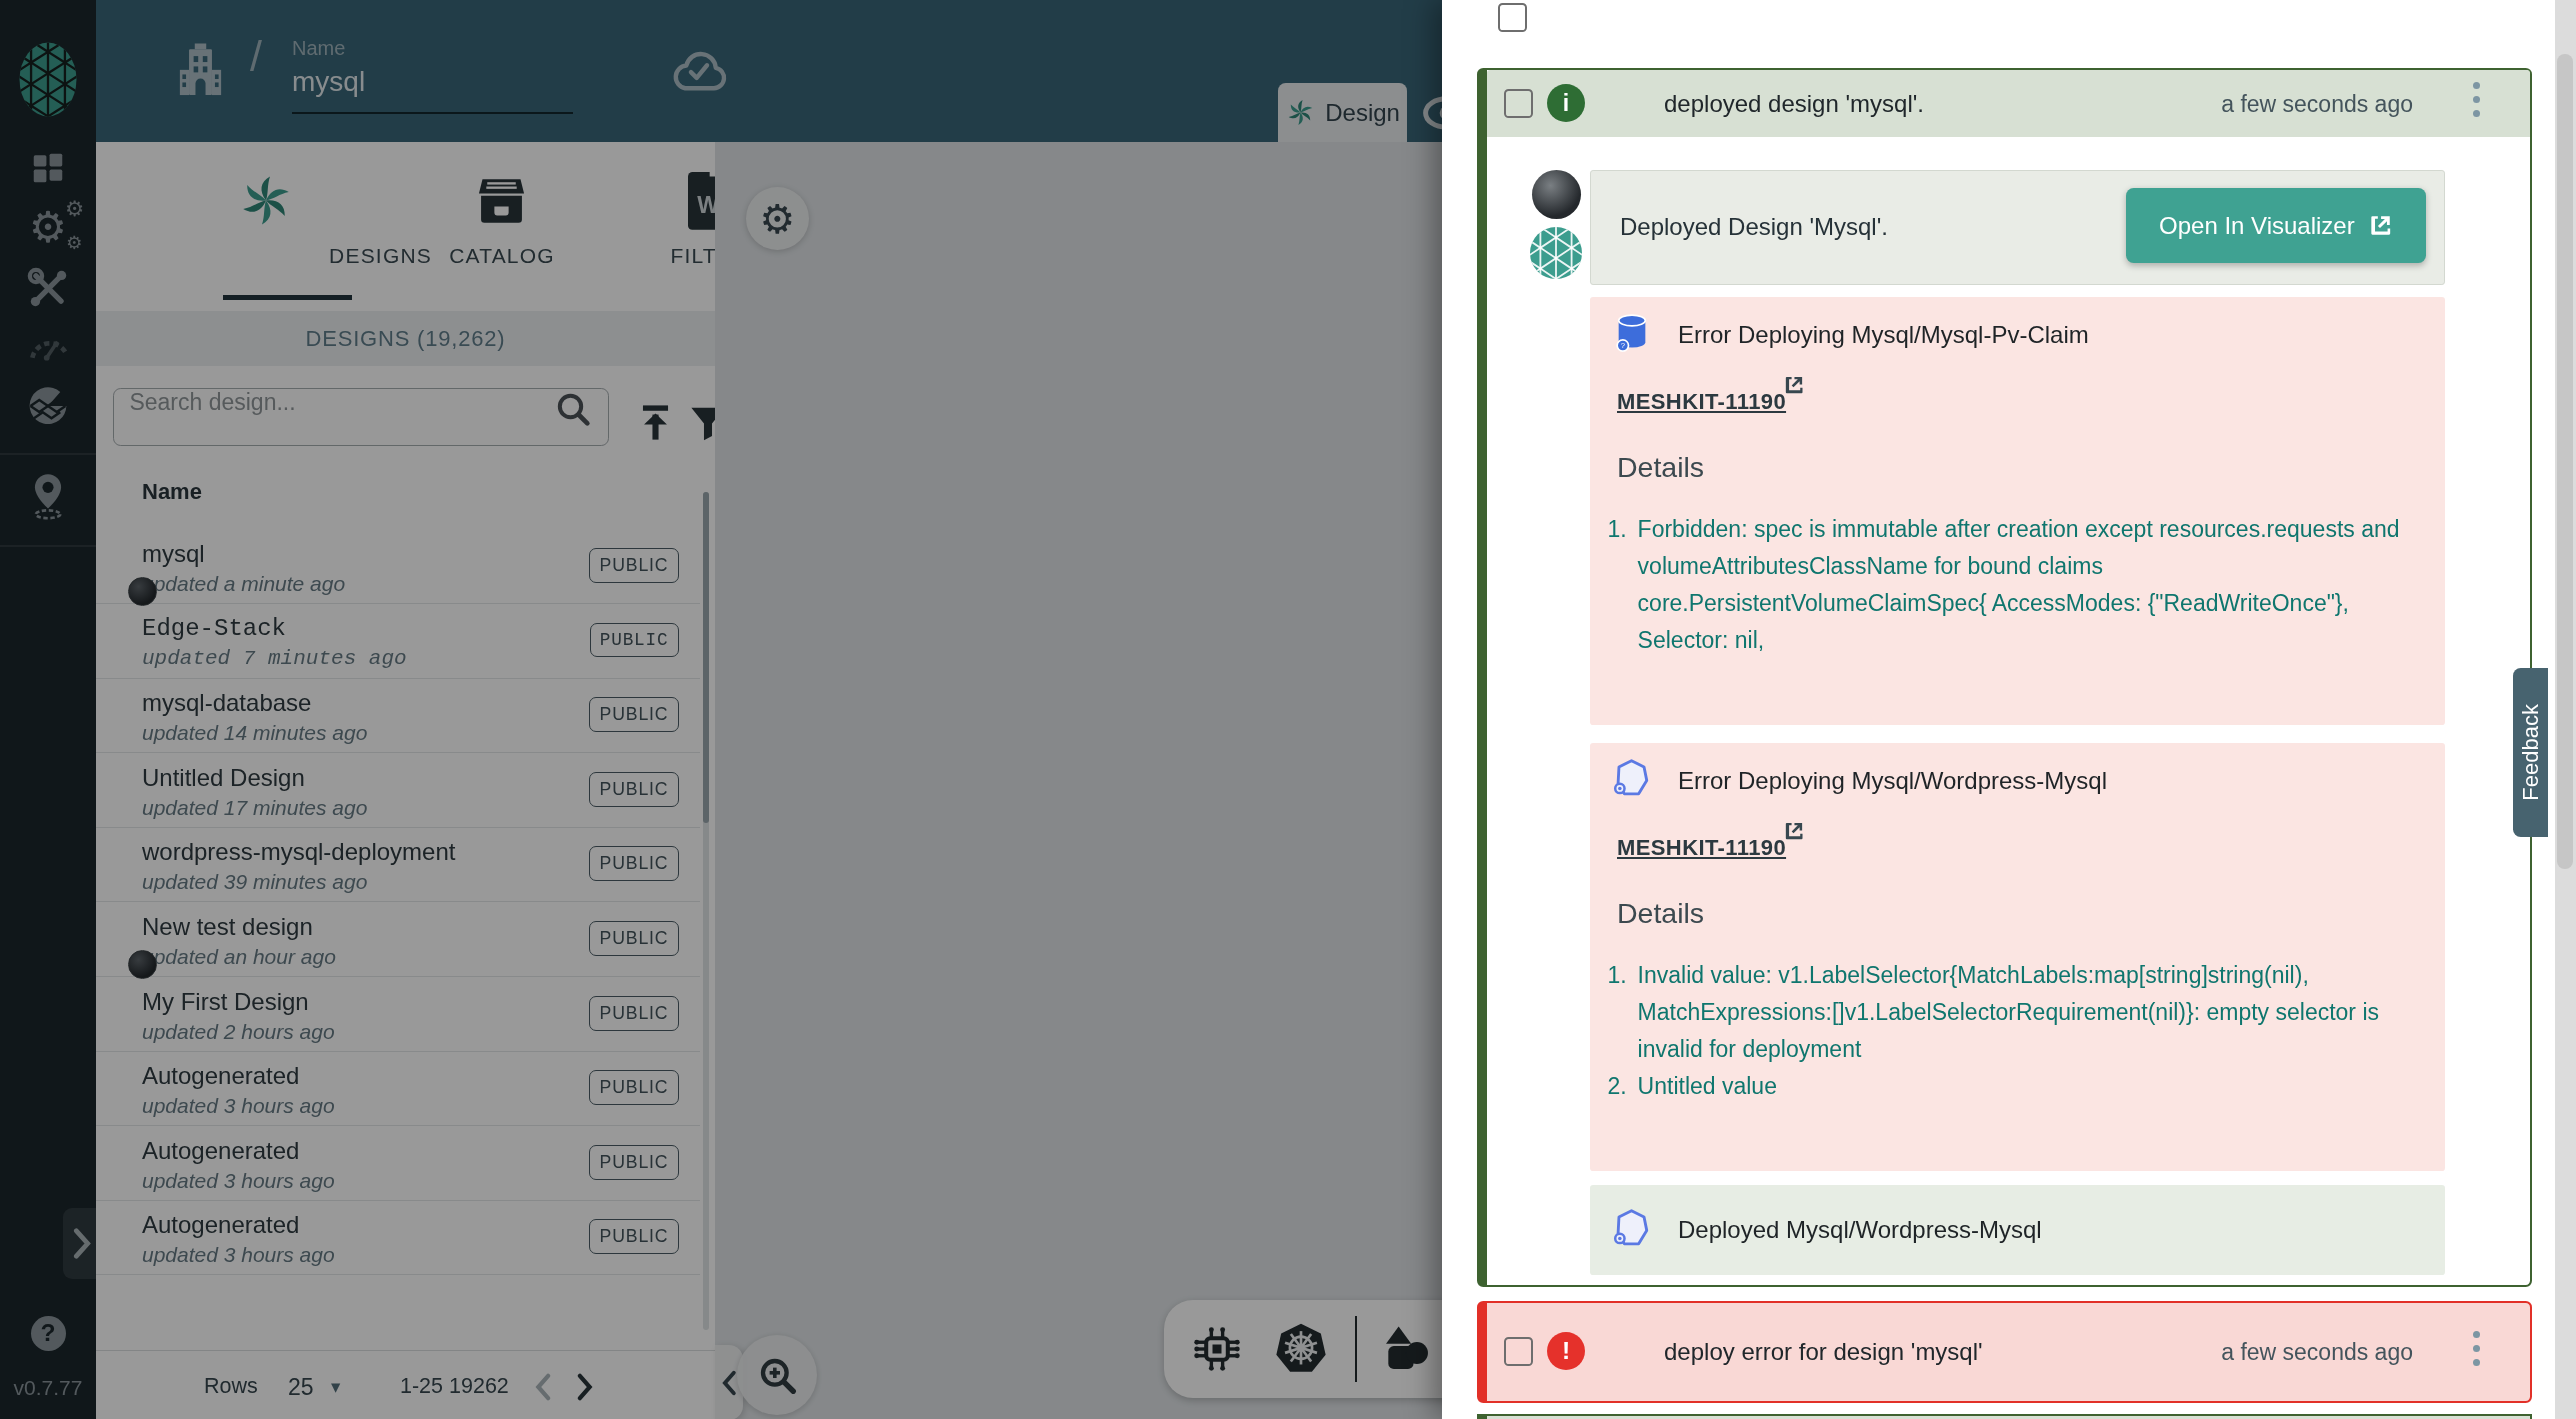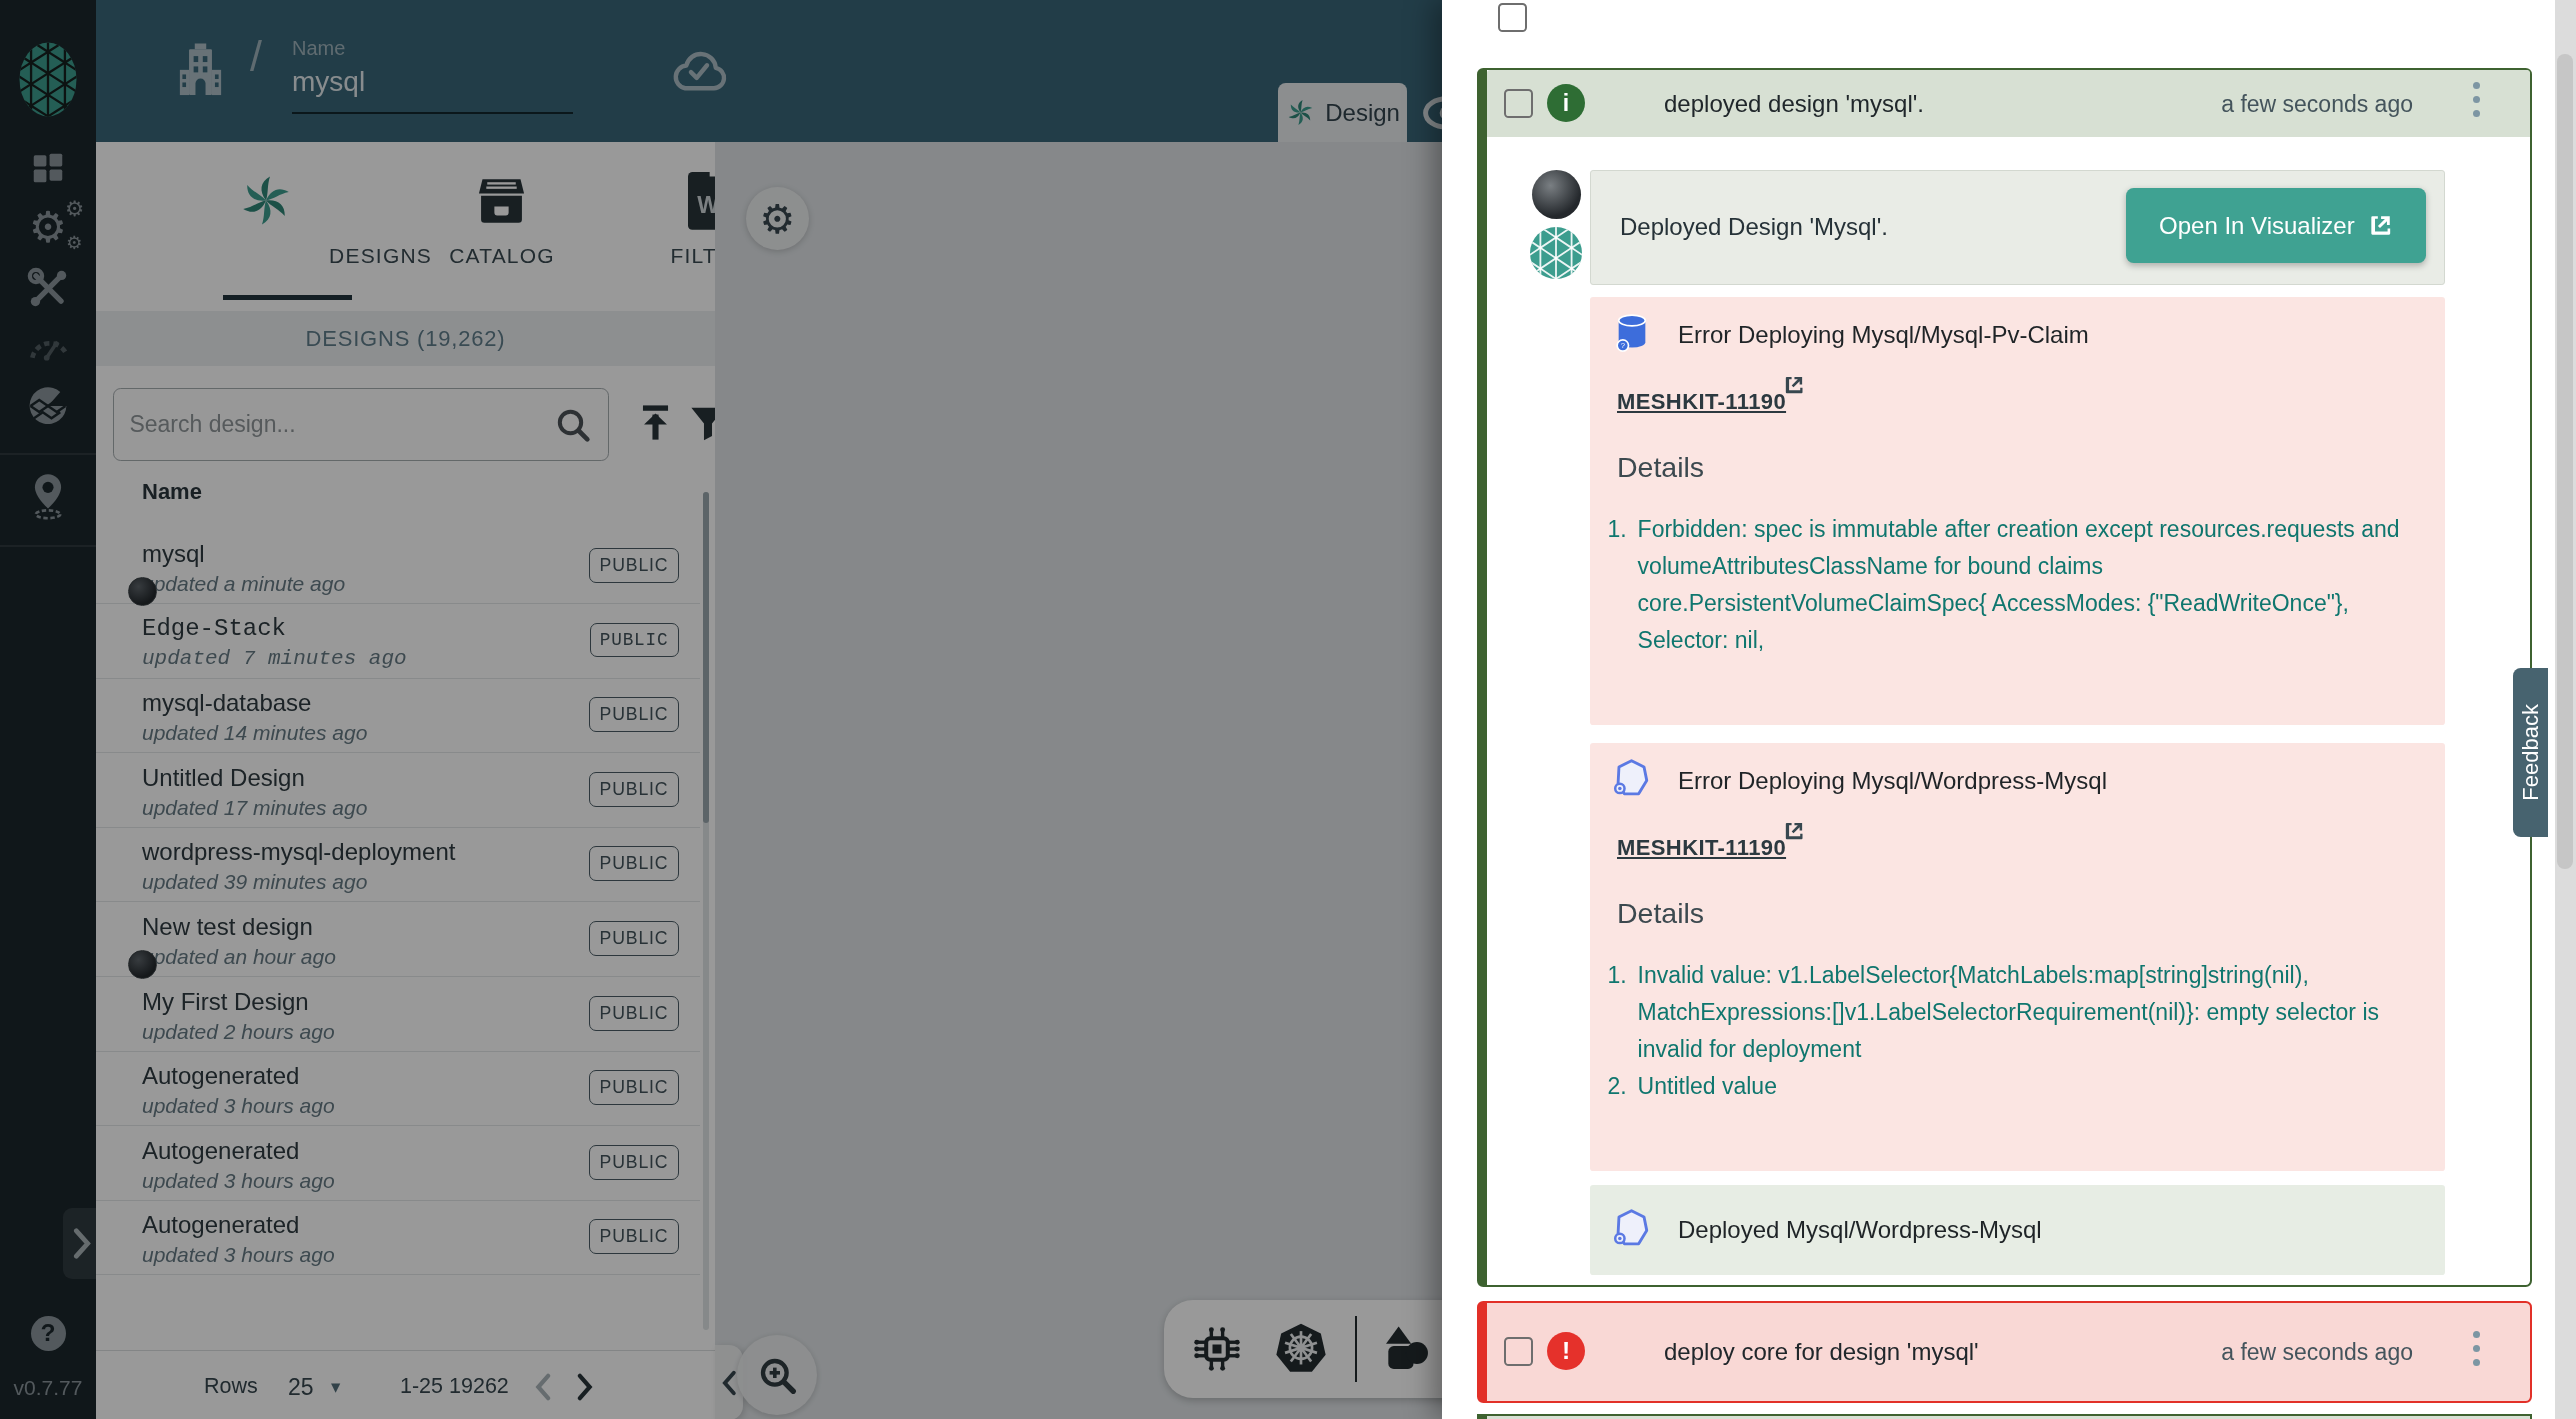--- a/index.html
+++ b/index.html
@@ -257,21 +257,21 @@
 
     <div class="abs" style="left:477px;top:19px;width:288px;height:115px;">
       <div class="abs" style="left:115px;top:10.8px;width:57px;height:58px;background:#28343a;border-radius:4.6px;display:flex;align-items:flex-end;justify-content:center;clip-path:polygon(0 0,38% 0,38% 8%,62% 8%,62% 0,100% 0,100% 100%,0 100%);">
         <span style="color:#cfd6d9;font-size:23px;font-weight:bold;margin-bottom:10.8px;letter-spacing:0.8px;">WA</span>
       </div>
       <span class="abs tab-label" style="left:0;top:83px;width:100%;text-align:center;">FILTERS</span>
     </div>
 
     <div id="count-bar" class="abs" style="left:0;top:169px;width:619px;height:55px;">DESIGNS (19,262)</div>
 
-    <div id="search-box" class="abs" style="left:17px;top:246px;width:496px;height:73px;display:flex;align-items:center;padding:0 15.4px;">
+    <div id="search-box" class="abs" style="left:17px;top:246px;width:496px;height:58px;display:flex;align-items:flex-start;padding:0 15.4px;">
       <input id="search-input" placeholder="Search design..." style="">
       <svg width="40" height="40" viewBox="0 0 24 24" style="margin-left:auto;">
         <circle cx="10.5" cy="10.5" r="6.4" fill="none" stroke="#4c5257" stroke-width="2.4"></circle>
         <line x1="15.3" y1="15.3" x2="20.6" y2="20.6" stroke="#4c5257" stroke-width="2.8" stroke-linecap="round"></line>
       </svg>
     </div>
     <svg class="abs" style="left:538px;top:260px;" width="43" height="43" viewBox="0 0 24 24">
       <line x1="5" y1="3.4" x2="19" y2="3.4" stroke="#28343a" stroke-width="3"></line>
       <line x1="12" y1="7" x2="12" y2="21" stroke="#28343a" stroke-width="3.4"></line>
       <polyline points="5.6,12.5 12,6.4 18.4,12.5" fill="#28343a"></polyline>
@@ -537,21 +537,21 @@
           <circle cx="5.5" cy="17.5" r="2.6" fill="#eef0fb" stroke="#5b79e3" stroke-width="1.4"></circle>
           <circle cx="5.5" cy="17.5" r="1" fill="#5b79e3"></circle>
         </svg>
         <span class="abs" style="left:88px;top:31px;font-size:24px;color:#1f2427;">Deployed Mysql/Wordpress-Mysql</span>
       </div>
     </div>
 
     <div id="card2" class="abs">
       <span class="checkbox abs" style="left:17px;top:34px;"></span>
       <span class="status-circle abs" style="left:60px;top:29px;background:#e5312b;font-size:24.6px;">!</span>
-      <span class="notif-title abs" style="left:177px;top:35px;">deploy core for design 'mysql'</span>
+      <span class="notif-title abs" style="left:177px;top:35px;">deploy error for design 'mysql'</span>
       <span class="notif-time abs" style="left:711px;top:36px;width:215px;text-align:right;">a few seconds ago</span>
       <span class="dotmenu abs" style="left:986px;top:28px;">
         <i></i>
           <i></i>
           <i></i>
       </span>
     </div>
 
     <div class="abs" style="left:35px;top:1414px;width:1055px;height:5.4px;background:#d7e0d3;border-left:10.8px solid #3e6230;border-top:2.3px solid #3e6230;border-right:2.3px solid #3e6230;"></div>
 

